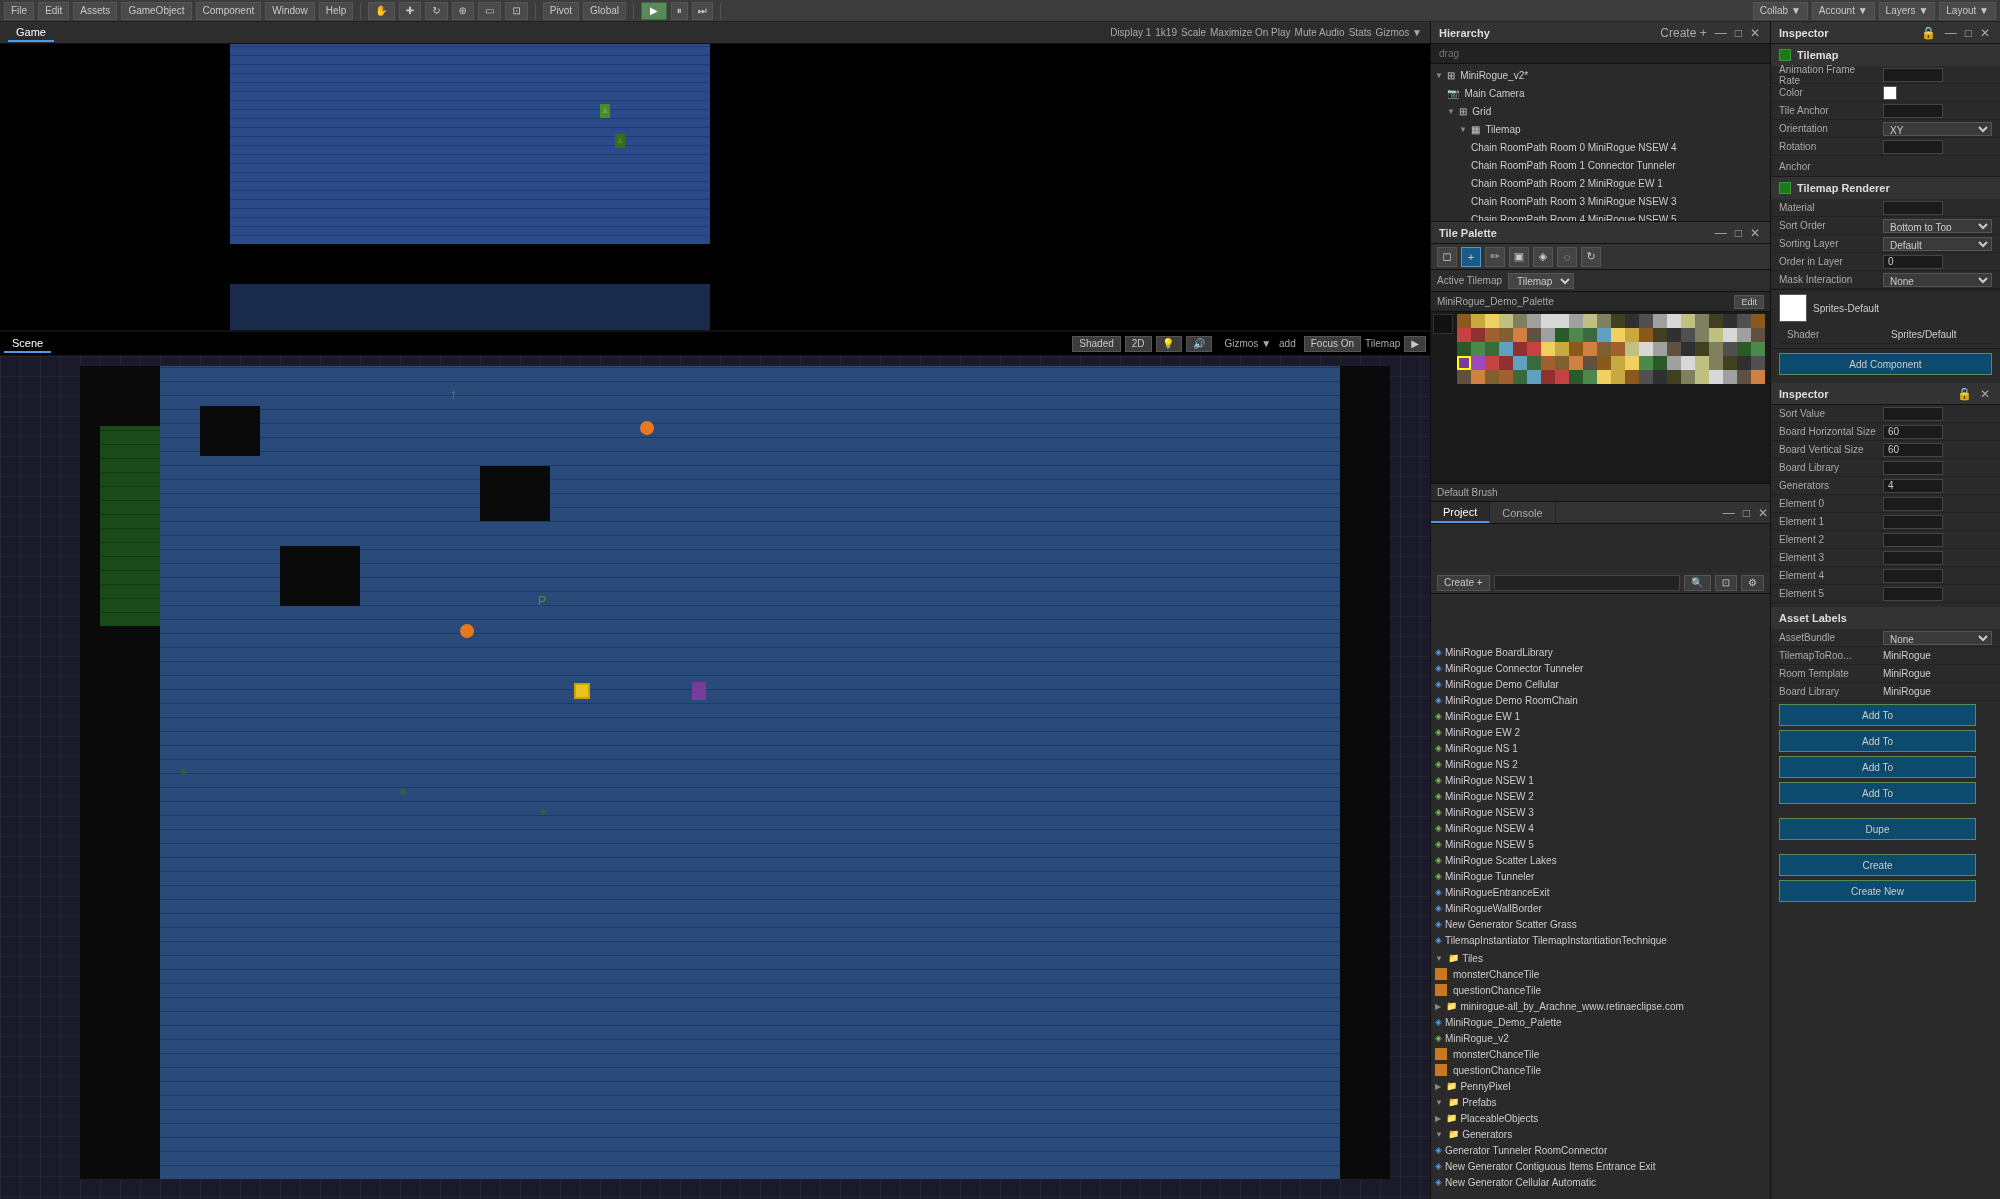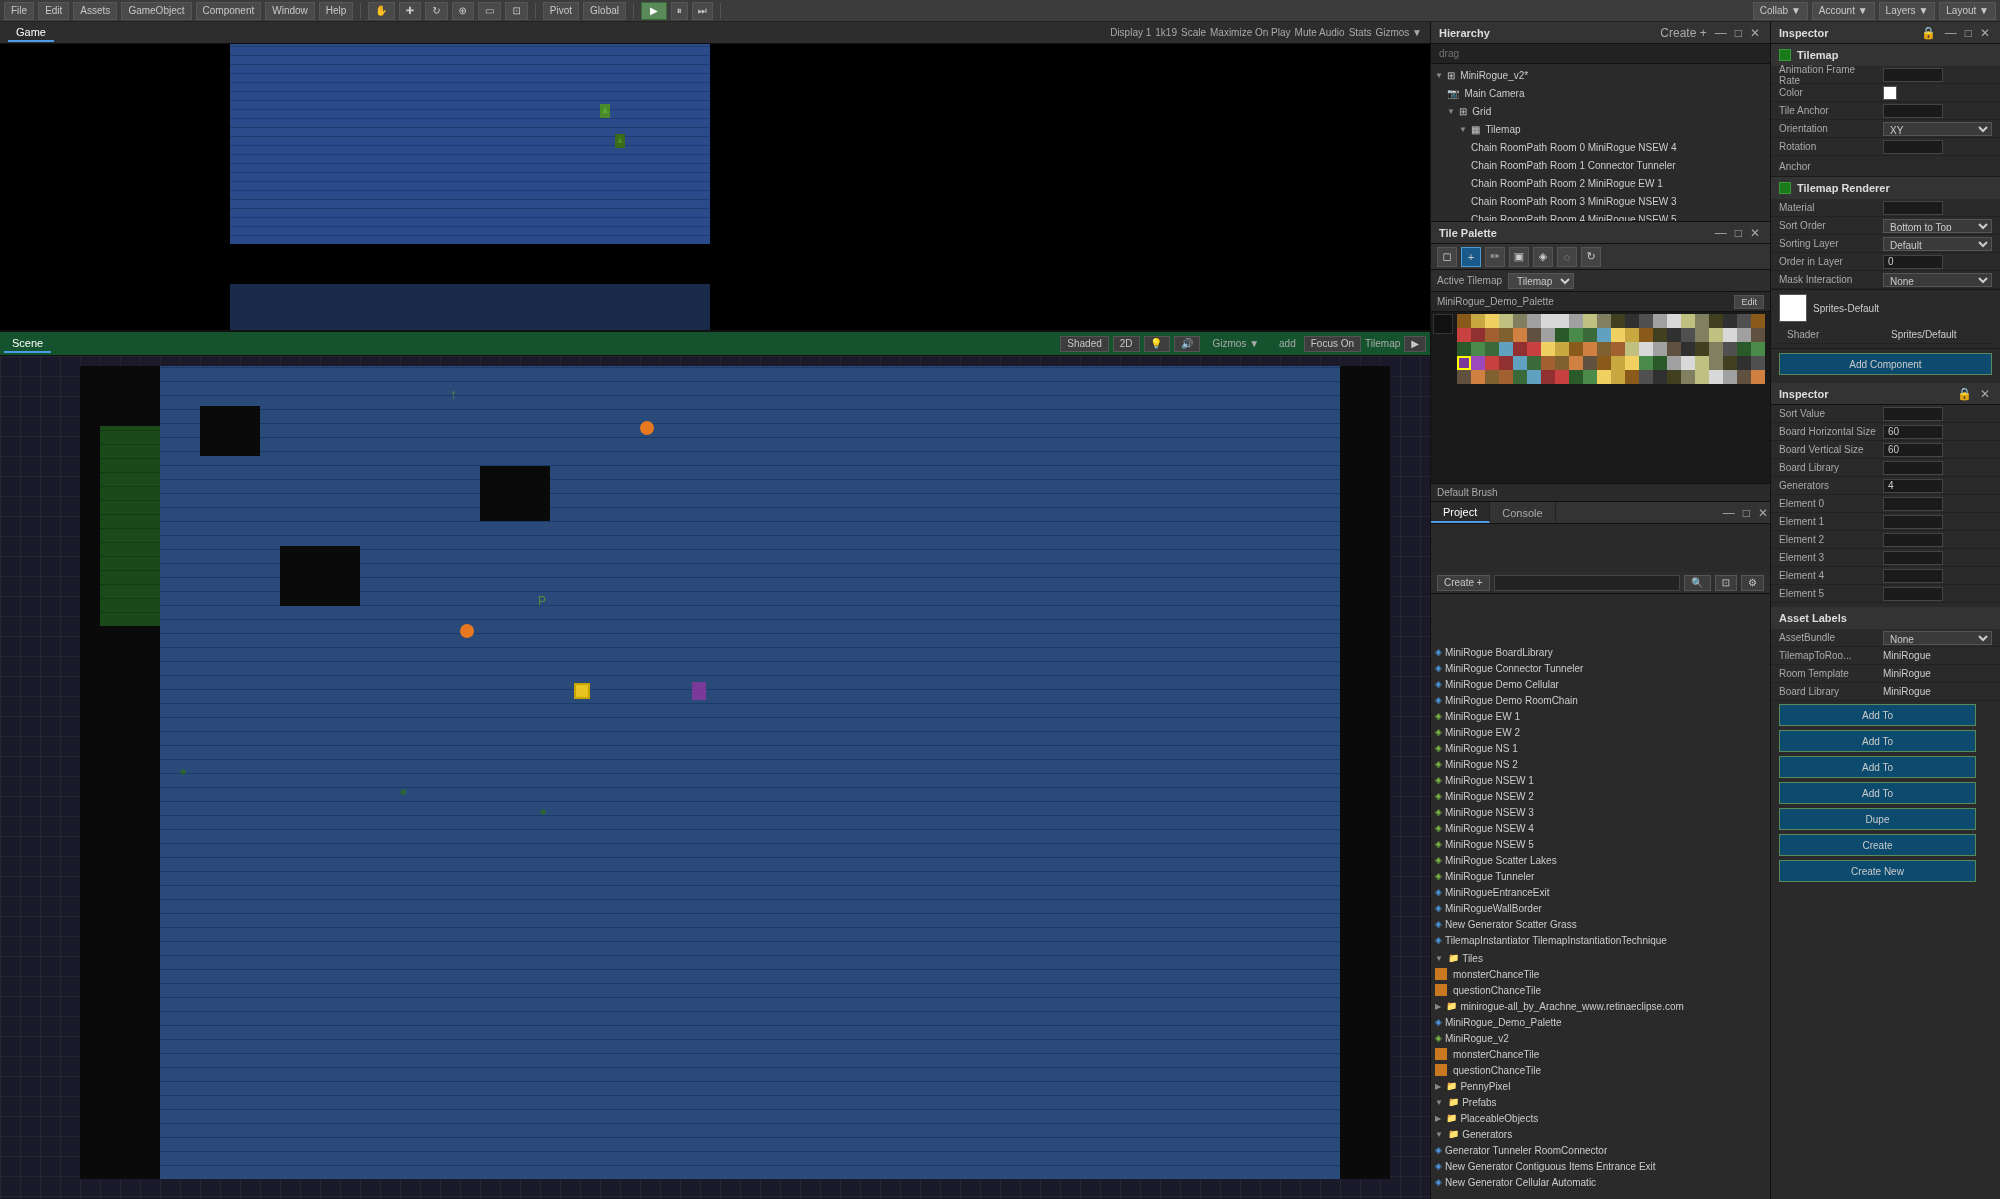--- a/index.html
+++ b/index.html
@@ -106,21 +106,21 @@
     }
 
     
     #scene-view {
       flex: 1;
       background: #252525;
       position: relative;
     }
     .scene-toolbar {
       height: 24px;
-      background: #14532d;
+      background: #000000;
       display: flex;
       align-items: center;
       padding: 0 4px;
       gap: 4px;
       border-bottom: 1px solid #111;
     }
     .scene-btn {
       background: #3d3d3d;
       border: 1px solid #555;
       color: #c8c8c8;
@@ -572,21 +572,21 @@
 
     <div id="scene-view">
       <div class="scene-toolbar view-tab-bar">
         <span class="view-tab active">Scene</span>
         <div class="view-controls">
           <button class="scene-btn">Shaded</button>
           <button class="scene-btn">2D</button>
           <button class="scene-btn">💡</button>
           <button class="scene-btn">🔊</button>
           <span style="margin-left:8px;">Gizmos ▼</span>
-          <span style="margin-left:16px;text-align:right;">add</span>
+          <span style="margin-left:4px;text-align:right;">add</span>
           <div style="flex:1;"></div>
           <button class="scene-btn">Focus On</button>
           <span>Tilemap</span>
           <button class="scene-btn">▶</button>
         </div>
       </div>
       <div id="scene-canvas">
         <div class="scene-grid"></div>
 
         <div style="position:absolute;top:10px;left:80px;right:40px;bottom:20px;overflow:hidden;">
@@ -1180,19 +1180,19 @@
     <div class="inspector-row">
       <span class="inspector-label">Board Library</span>
       <span class="inspector-value">MiniRogue</span>
     </div>
 
     <div style="padding:2px 8px;display:flex;flex-direction:column;gap:2px;">
       <button class="inspector-add-btn" style="margin:1px 0;">Add To</button>
       <button class="inspector-add-btn" style="margin:1px 0;">Add To</button>
       <button class="inspector-add-btn" style="margin:1px 0;">Add To</button>
       <button class="inspector-add-btn" style="margin:1px 0;">Add To</button>
-      <button class="inspector-add-btn" style="margin:1px 0;">Dupe</button>
+      <button class="inspector-add-btn" style="margin:11px 0;">Dupe</button>
       <button class="inspector-add-btn" style="margin:1px 0;">Create</button>
       <button class="inspector-add-btn" style="margin:1px 0;">Create New</button>
     </div>
   </div>
 
 </div>
 
 </body></html>

